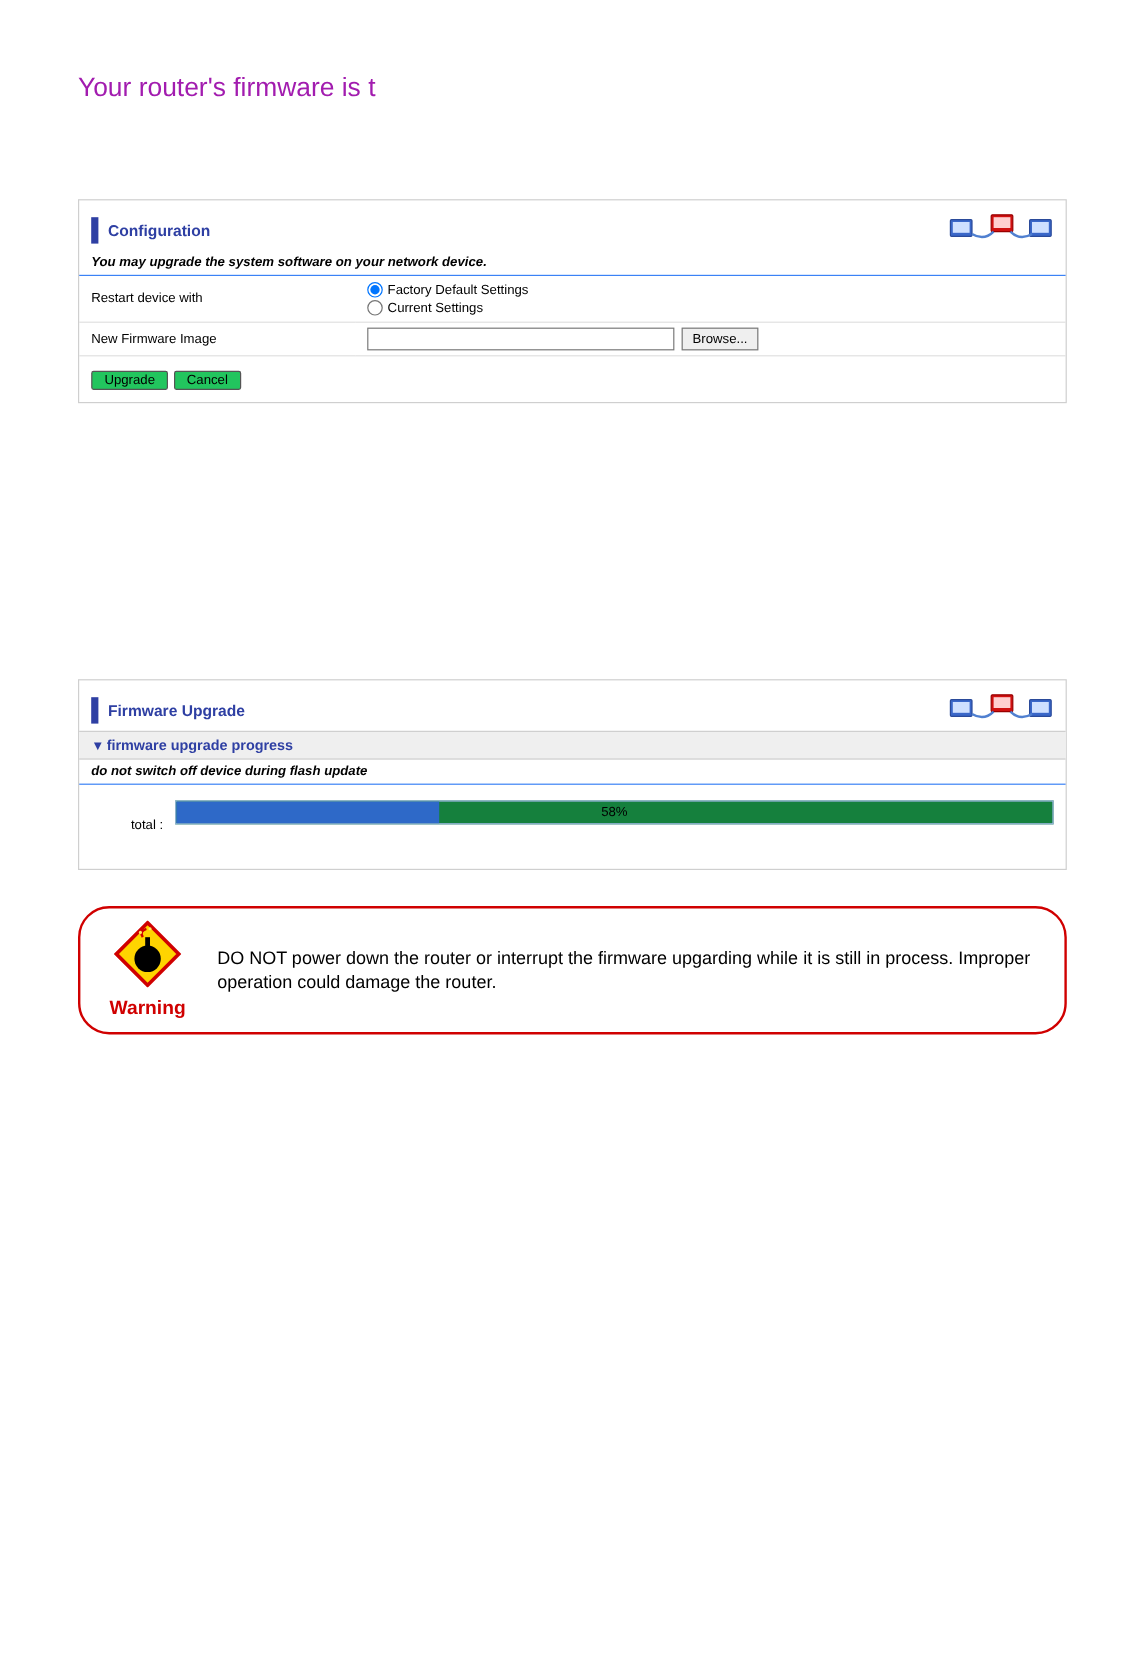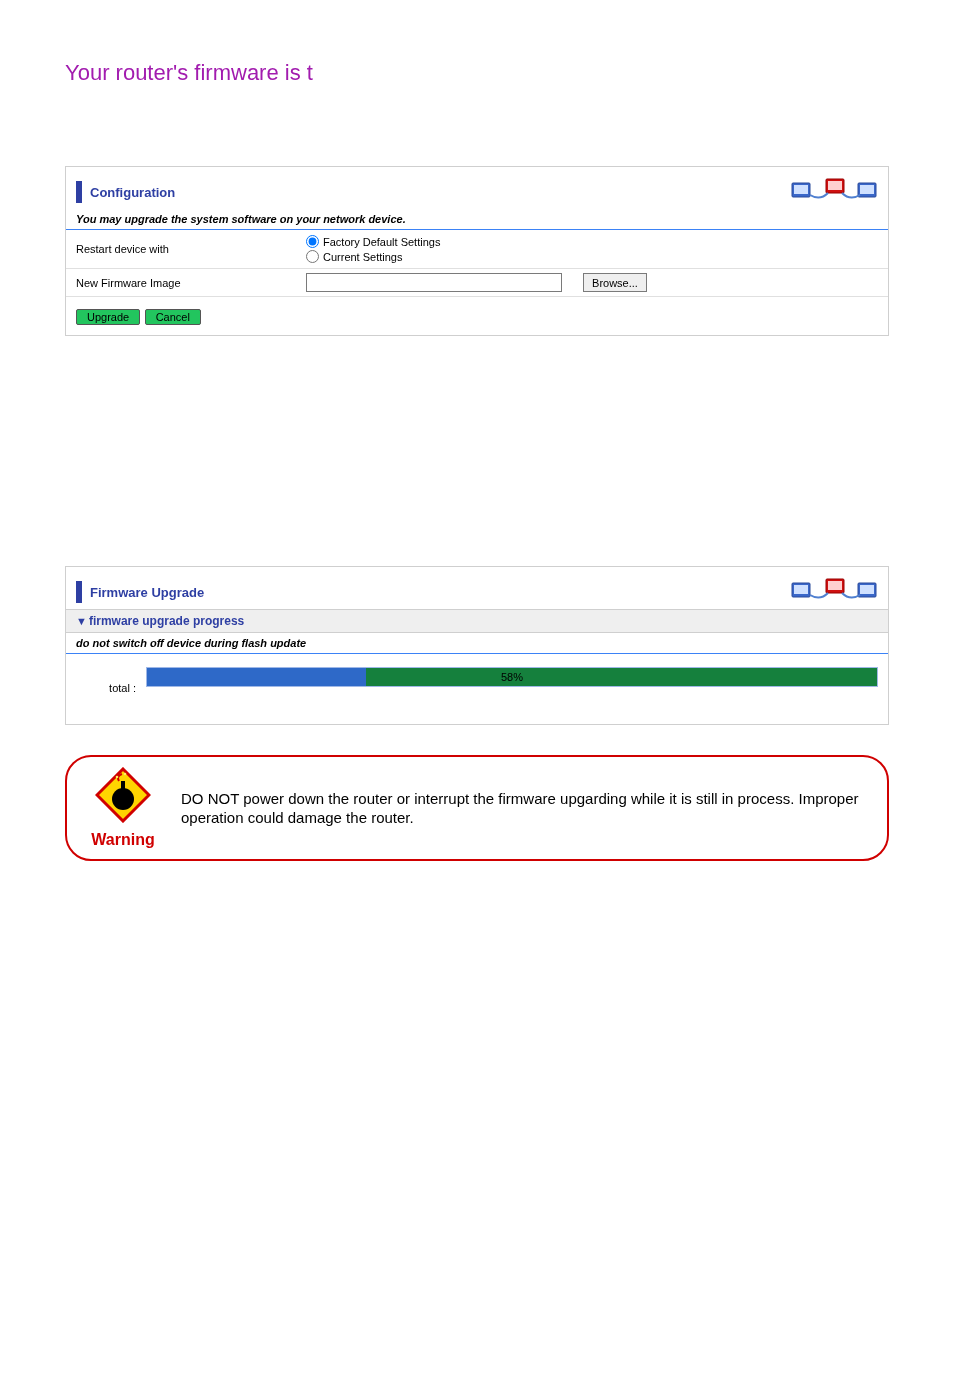--- a/index.html
+++ b/index.html
@@ -102,21 +102,21 @@
     font-size: 11px;
     padding: 0 2px;
     vertical-align: middle;
   }
   .browse-btn {
     border: 1px solid #7a7a7a;
     font-size: 11px;
     padding: 0 8px;
     height: 19px;
     background: #efefef;
-    margin-left: 18px;
+    margin-left: 3px;
     vertical-align: middle;
     cursor: pointer;
   }
   .btn-row {
     padding: 10px;
   }
   .rect-btn {
     border: 1px solid #555;
     font-size: 11px;
     padding: 1px 10px;

